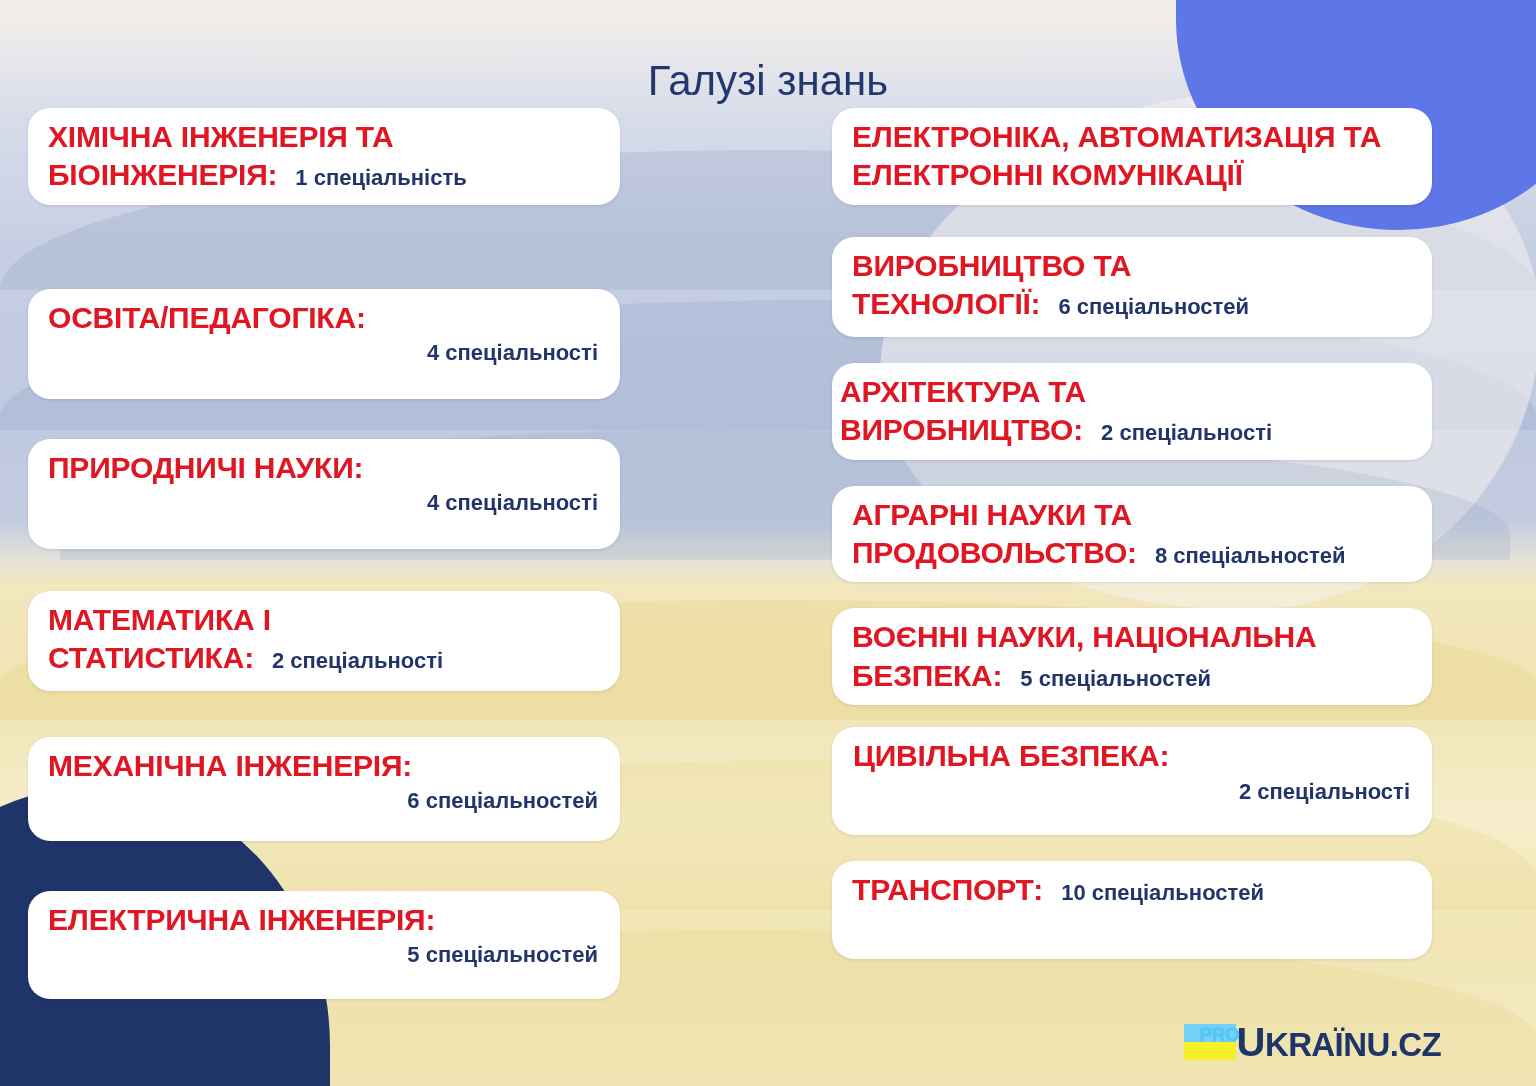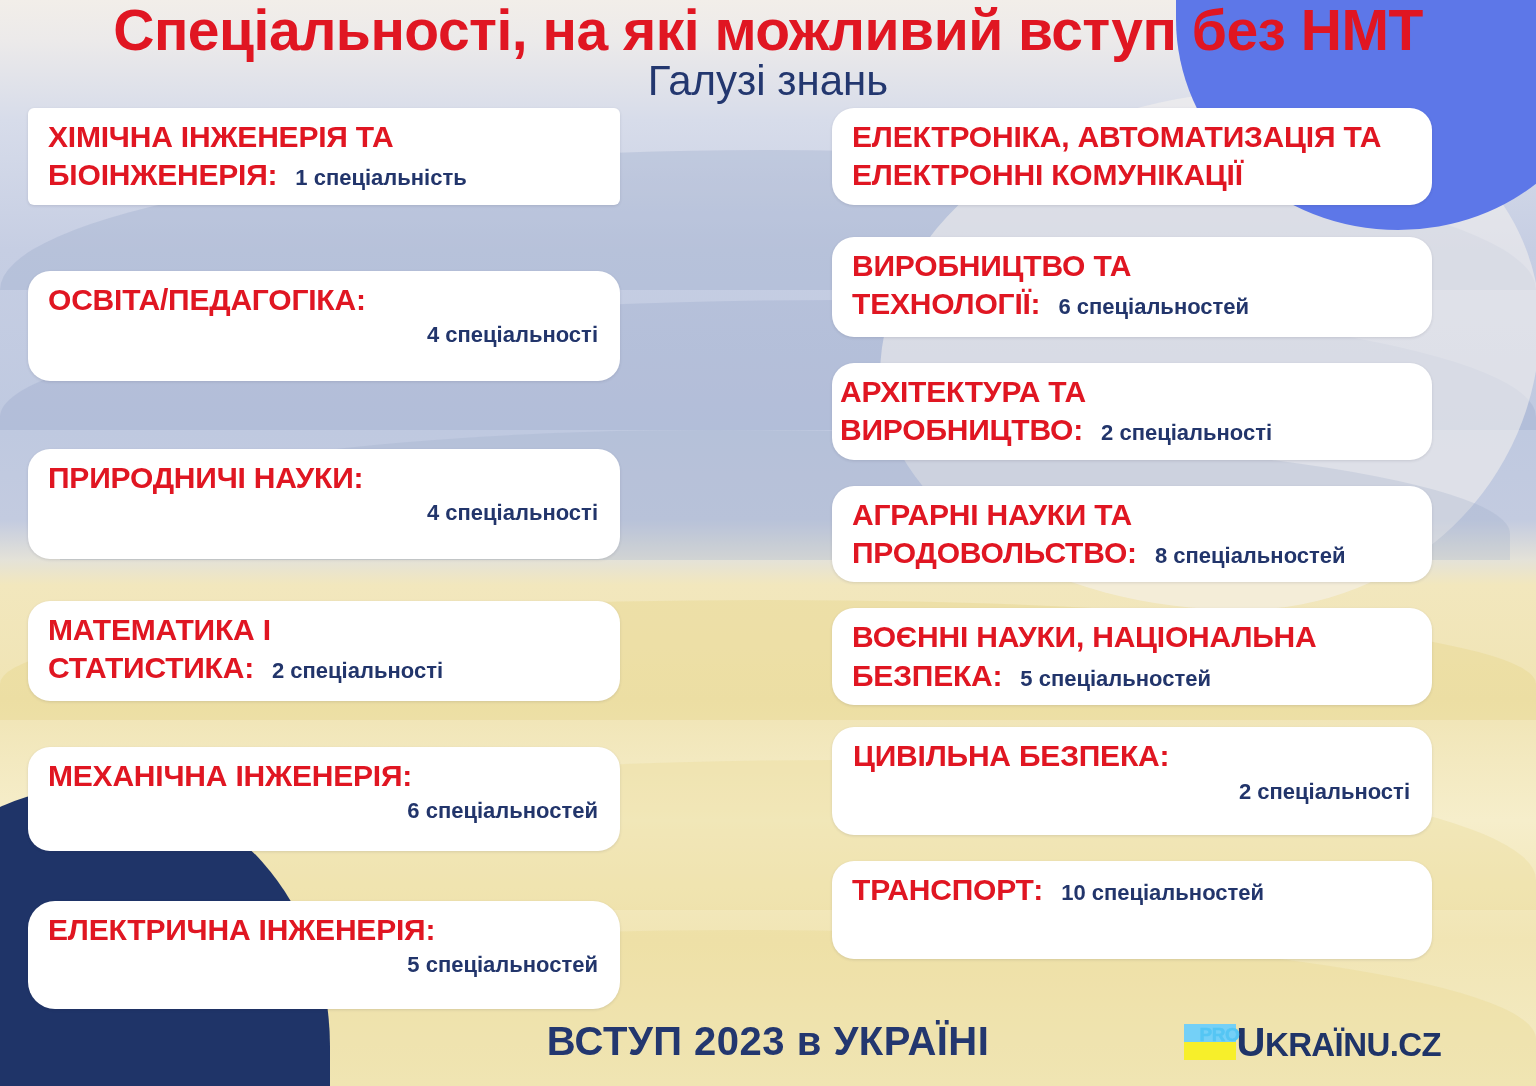--- a/index.html
+++ b/index.html
@@ -165,40 +165,39 @@
   <div class="wash wash-b"></div>
   <div class="wash wash-pale"></div>
   <div class="wash wash-c"></div>
   <div class="wash wash-d"></div>
   <div class="wash wash-e"></div>
   <div class="wash wash-f"></div>
 
   <div class="blob-tr"></div>
   <div class="blob-bl"></div>
 
-  <div id="title">Спеціальності, на які можливий вступ без НМТ</div>
   <div id="subtitle">Галузі знань</div>
 
   <div class="column" id="col-left">
-      <div class="card" style="margin-bottom: 66px; min-height: 92px; border-radius: 6px;">
+      <div class="card" style="margin-bottom: 84px; min-height: 92px;">
         <div class="card-inner"><span class="card-label">ХІМІЧНА ІНЖЕНЕРІЯ ТА БІОІНЖЕНЕРІЯ:</span><span class="card-count ">1 спеціальність</span></div>
       </div>
-      <div class="card" style="margin-bottom: 68px; min-height: 110px;">
+      <div class="card" style="margin-bottom: 40px; min-height: 110px;">
         <div class="card-inner"><span class="card-label">ОСВІТА/ПЕДАГОГІКА:</span><span class="card-count count-below">4 спеціальності</span></div>
       </div>
       <div class="card" style="margin-bottom: 42px; min-height: 110px;">
         <div class="card-inner"><span class="card-label">ПРИРОДНИЧІ НАУКИ:</span><span class="card-count count-below">4 спеціальності</span></div>
       </div>
       <div class="card" style="margin-bottom: 46px; min-height: 100px;">
         <div class="card-inner"><span class="card-label">МАТЕМАТИКА І СТАТИСТИКА:</span><span class="card-count ">2 спеціальності</span></div>
       </div>
       <div class="card" style="margin-bottom: 50px; min-height: 104px;">
         <div class="card-inner"><span class="card-label">МЕХАНІЧНА ІНЖЕНЕРІЯ:</span><span class="card-count count-below">6 спеціальностей</span></div>
       </div>
-      <div class="card" style="margin-bottom: 0px; min-height: 108px; border-radius: 27px;">
+      <div class="card" style="margin-bottom: 0px; min-height: 108px;">
         <div class="card-inner"><span class="card-label">ЕЛЕКТРИЧНА ІНЖЕНЕРІЯ:</span><span class="card-count count-below">5 спеціальностей</span></div>
       </div>
     </div>
   <div class="column" id="col-right">
       <div class="card" style="margin-bottom: 32px; min-height: 94px;">
         <div class="card-inner"><span class="card-label">ЕЛЕКТРОНІКА, АВТОМАТИЗАЦІЯ ТА ЕЛЕКТРОННІ КОМУНІКАЦІЇ</span></div>
       </div>
       <div class="card" style="margin-bottom: 26px; min-height: 100px;">
         <div class="card-inner"><span class="card-label">ВИРОБНИЦТВО ТА ТЕХНОЛОГІЇ:</span><span class="card-count ">6 спеціальностей</span></div>
       </div>
@@ -212,21 +211,20 @@
         <div class="card-inner"><span class="card-label">ВОЄННІ НАУКИ, НАЦІОНАЛЬНА БЕЗПЕКА:</span><span class="card-count ">5 спеціальностей</span></div>
       </div>
       <div class="card" style="margin-bottom: 26px; min-height: 108px; padding-left: 21px;">
         <div class="card-inner"><span class="card-label">ЦИВІЛЬНА БЕЗПЕКА:</span><span class="card-count count-below">2 спеціальності</span></div>
       </div>
       <div class="card" style="margin-bottom: 0px; min-height: 98px;">
         <div class="card-inner"><span class="card-label">ТРАНСПОРТ:</span><span class="card-count ">10 спеціальностей</span></div>
       </div>
     </div>
 
-  <div id="footer-text">ВСТУП 2023 в УКРАЇНІ</div>
 
   <div id="logo">
     <span class="logo-flag">
       <span class="band-top"></span>
       <span class="band-bot"></span>
       <span class="logo-pro">PRO</span>
     </span>
     <span class="logo-word"><span class="cap">U</span><span>KRAÏNU.CZ</span></span>
   </div>
 

